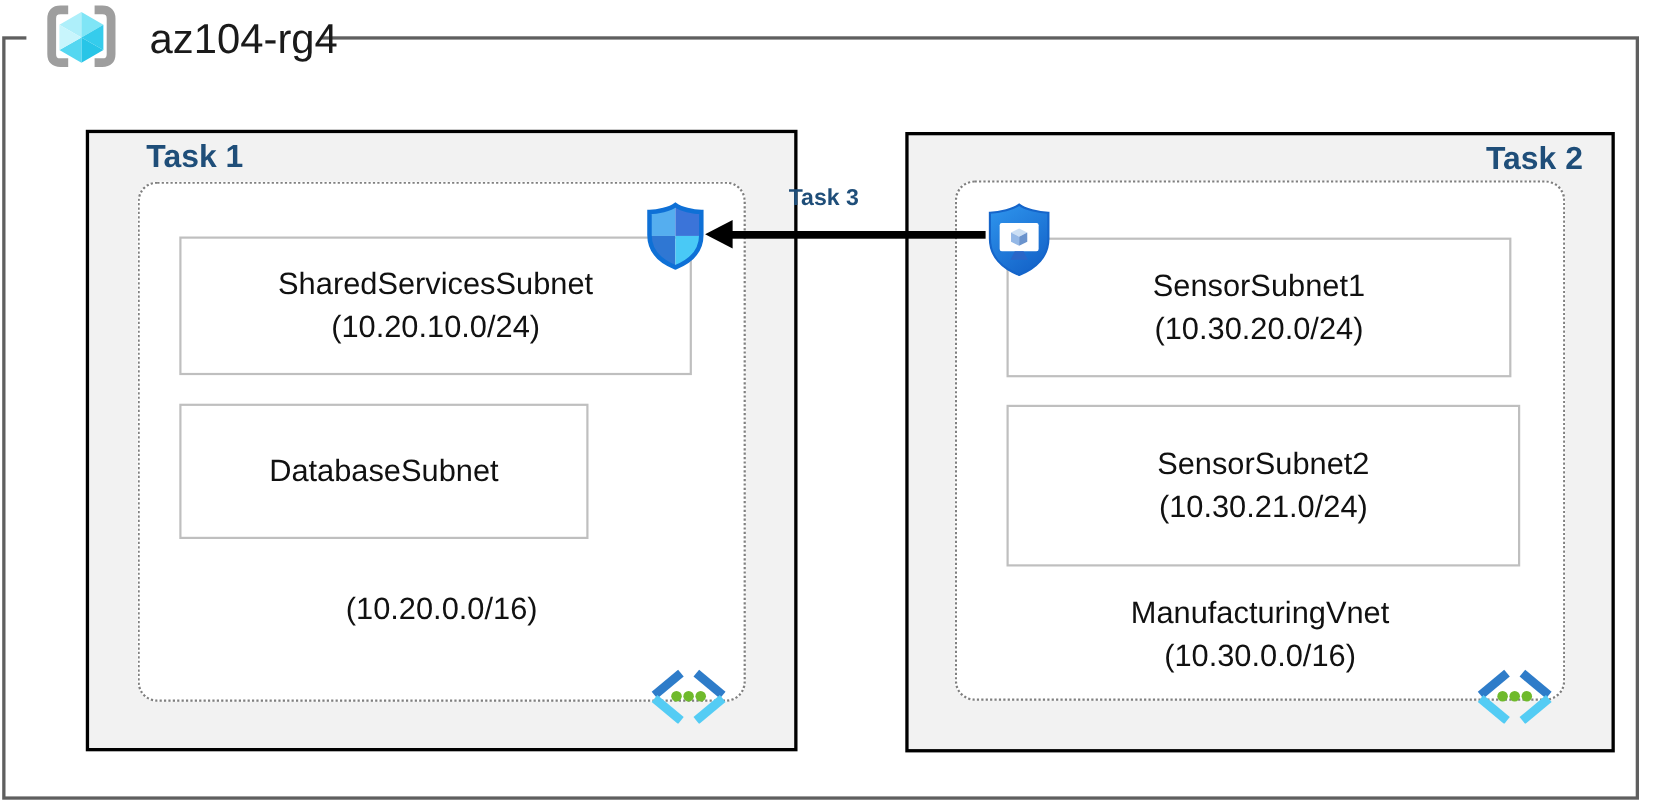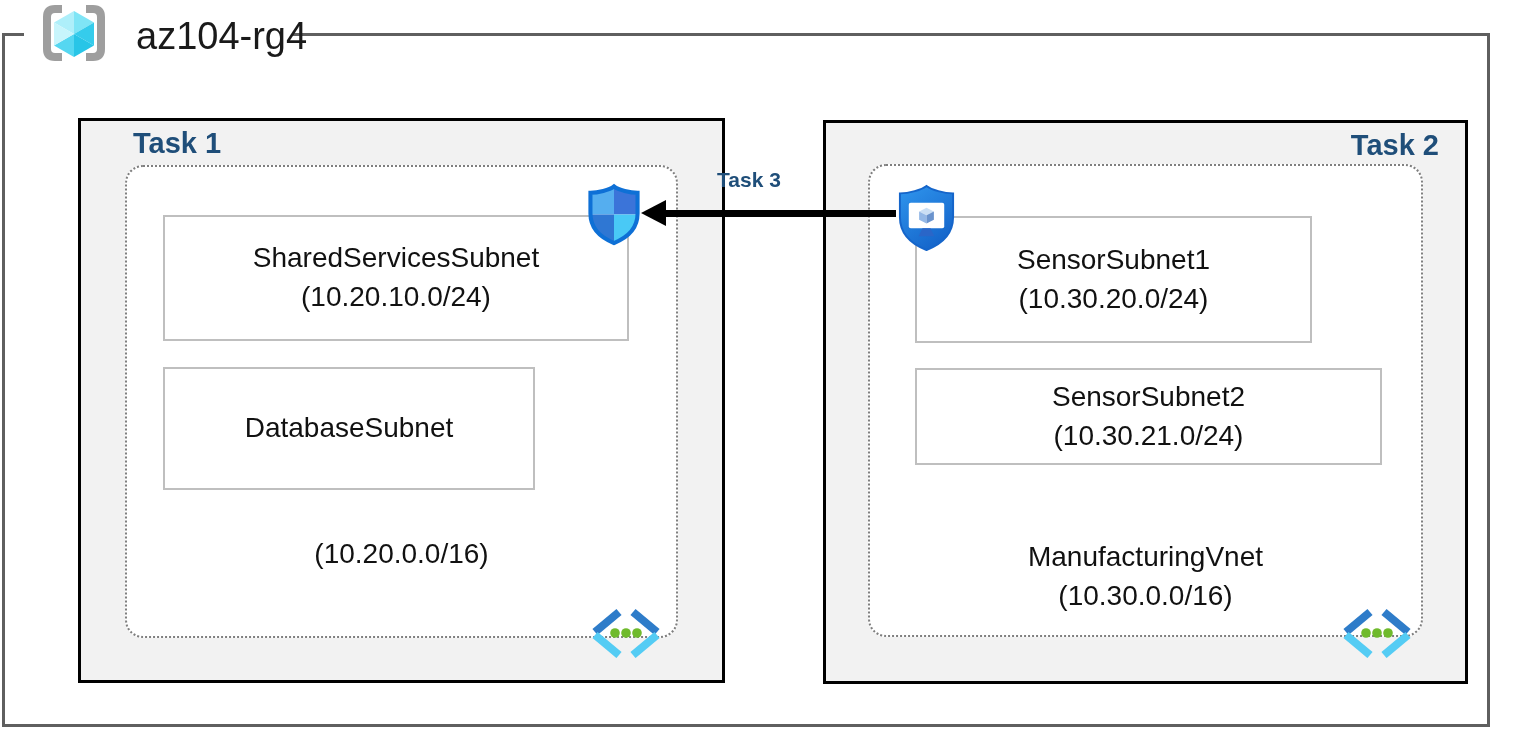--- a/index.html
+++ b/index.html
@@ -23,22 +23,22 @@
   .vnet-dotted { position:absolute; background:#fff; border:2px dotted #7f7f7f;
                  border-radius:18px; z-index:2; }
   .vnet-dotted.left  { left:125px; top:165px; width:553px; height:473px; }
   .vnet-dotted.right { left:868px; top:164px; width:555px; height:473px; }
 
   .subnet-box { position:absolute; background:#fff; border:2px solid #bfbfbf; z-index:3;
                 display:flex; flex-direction:column; align-items:center; justify-content:center;
                 font-size:28px; color:#111; line-height:1.38; text-align:right; }
   .subnet-box.l1 { left:163px; top:215px; width:466px; height:126px; }
   .subnet-box.l2 { left:163px; top:367px; width:372px; height:123px; }
-  .subnet-box.r1 { left:915px; top:216px; width:397px; height:127px; }
-  .subnet-box.r2 { left:915px; top:368px; width:467px; height:97px; }
+  .subnet-box.r1 { left:915px; top:216px; width:459px; height:127px; }
+  .subnet-box.r2 { left:915px; top:368px; width:467px; height:147px; }
 
   .vnet-label { position:absolute; z-index:3; text-align:center; font-size:28px; color:#111;
                 line-height:1.38; }
   .vnet-label.left  { left:125px; top:535px; width:553px; }
   .vnet-label.right { left:868px; top:538px; width:555px; }
 
   .vnet-icon { position:absolute; width:72px; height:50px; z-index:4; }
   .vnet-icon.left  { left:590px;  top:608px; }
   .vnet-icon.right { left:1341px; top:608px; }
 

